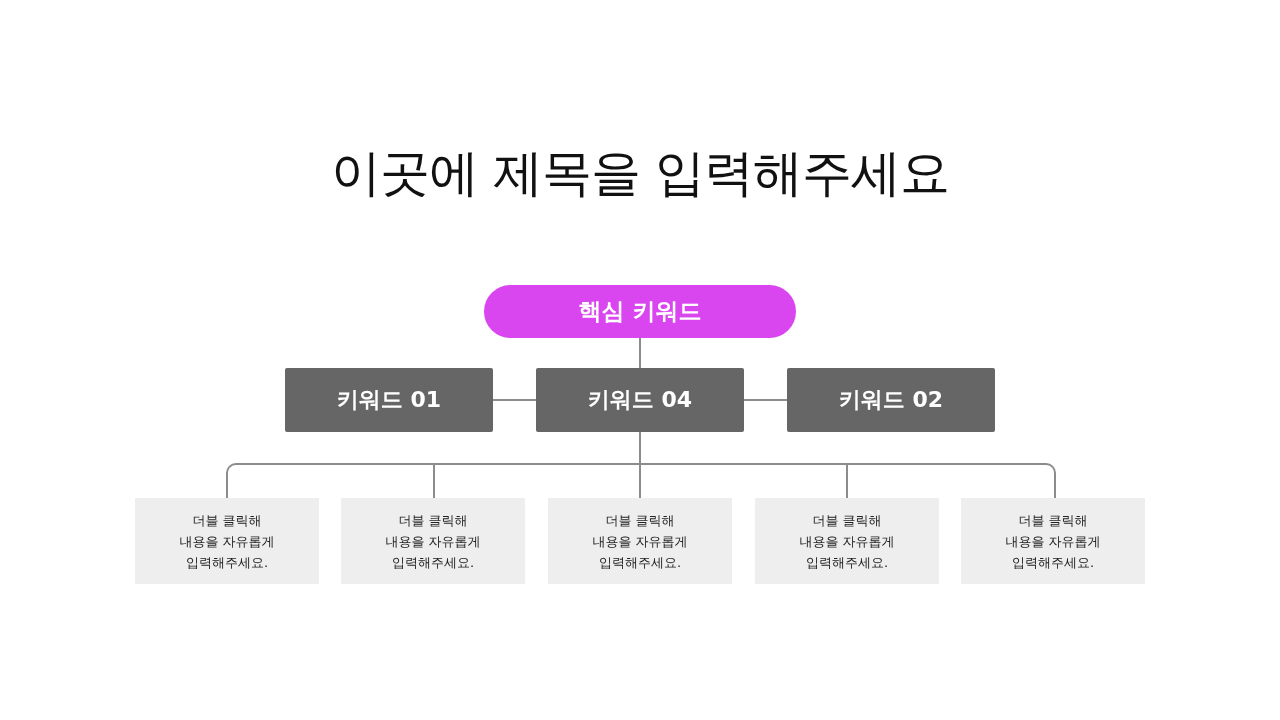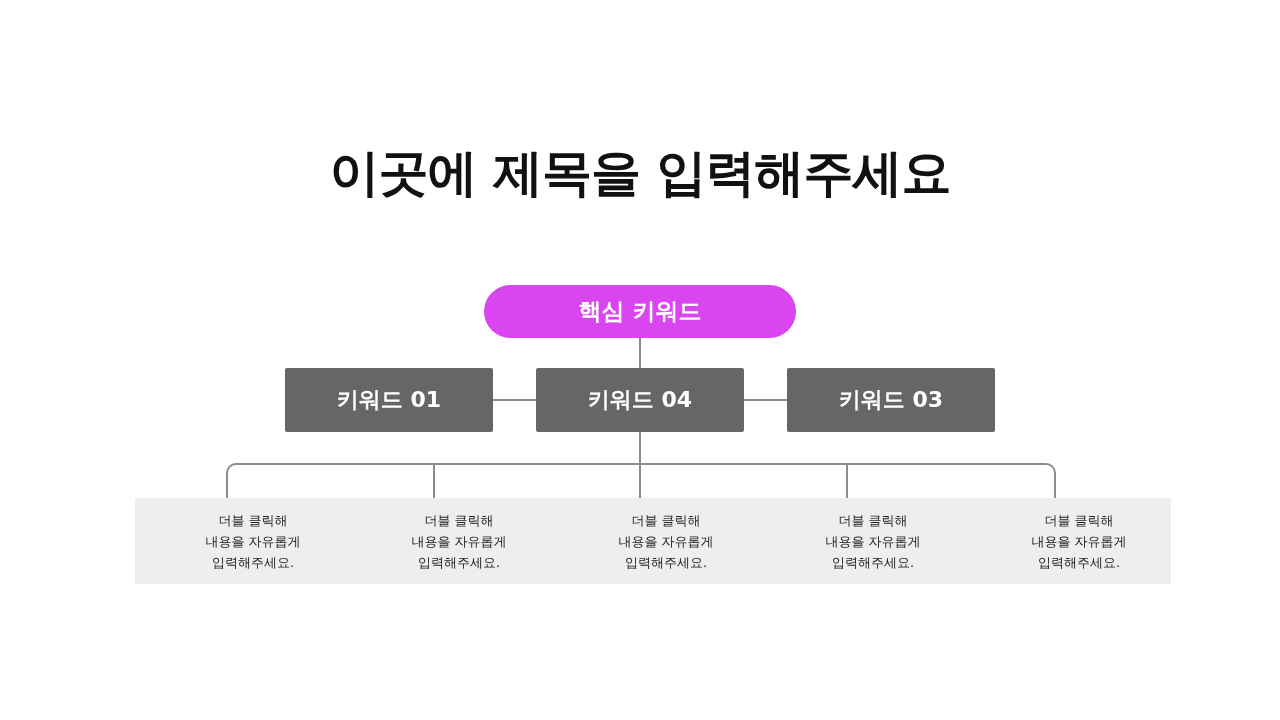--- a/index.html
+++ b/index.html
@@ -1,21 +1,21 @@
 <!DOCTYPE html>
 <html><head>
 <meta charset="utf-8">
 <style>
   html, body { margin:0; padding:0; }
   body { width:1280px; height:720px; background:#ffffff; position:relative; overflow:hidden; font-family:"DejaVu Sans", sans-serif; }
-  .title { position:absolute; left:0; width:1280px; top:140px; text-align:center; font-size:50px; font-weight:bold; color:#111111; letter-spacing:-1px; }
+  .title { position:absolute; left:0; width:1280px; top:140px; text-align:center; font-size:50px; font-weight:normal; color:#111111; letter-spacing:-1px; }
   .line { position:absolute; background:#8c8c8c; }
   .core { position:absolute; left:484px; top:285px; width:312px; height:53px; border-radius:27px; background:#d946ef; color:#ffffff; display:flex; align-items:center; justify-content:center; font-size:23px; font-weight:bold; }
   .kw { position:absolute; top:368px; width:208px; height:64px; background:#666666; border-radius:2px; color:#ffffff; display:flex; align-items:center; justify-content:center; font-size:22px; font-weight:bold; }
-  .card { position:absolute; top:498px; width:184px; height:86px; background:#eeeeee; display:flex; flex-direction:column; align-items:center; justify-content:center; font-size:13px; line-height:21px; color:#222222;padding-left:26px; }
+  .card { position:absolute; top:498px; width:184px; height:86px; background:#eeeeee; display:flex; flex-direction:column; align-items:center; justify-content:center; font-size:13px; line-height:21px; color:#222222; }
   .corner { position:absolute; width:12px; height:12px; border-top:2px solid #8c8c8c; }
   .corner.l { border-left:2px solid #8c8c8c; border-top-left-radius:10px; }
   .corner.r { border-right:2px solid #8c8c8c; border-top-right-radius:10px; }
 </style>
 </head>
 <body>
 
 <div class="title">이곳에 제목을 입력해주세요</div>
 
 <div class="line" style="left:639px;top:338px;width:2px;height:30px;"></div>
@@ -35,21 +35,21 @@
   <span>핵심 키워드</span>
 </div>
 
 <div class="kw" style="left:285px;justify-content:center;">
   <span>키워드 01</span>
 </div>
 <div class="kw" style="left:536px;">
   <span>키워드 04</span>
 </div>
 <div class="kw" style="left:787px;">
-  <span>키워드 03</span>
+  <span>키워드 02</span>
 </div>
 
 <div class="card" style="left:135px;">
   <span>더블 클릭해</span>
   <span>내용을 자유롭게</span>
   <span>입력해주세요.</span>
 </div>
 <div class="card" style="left:341px;">
   <span>더블 클릭해</span>
   <span>내용을 자유롭게</span>

